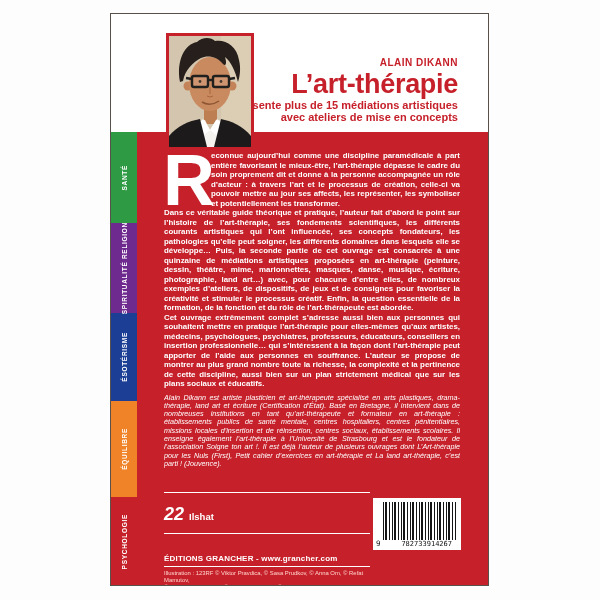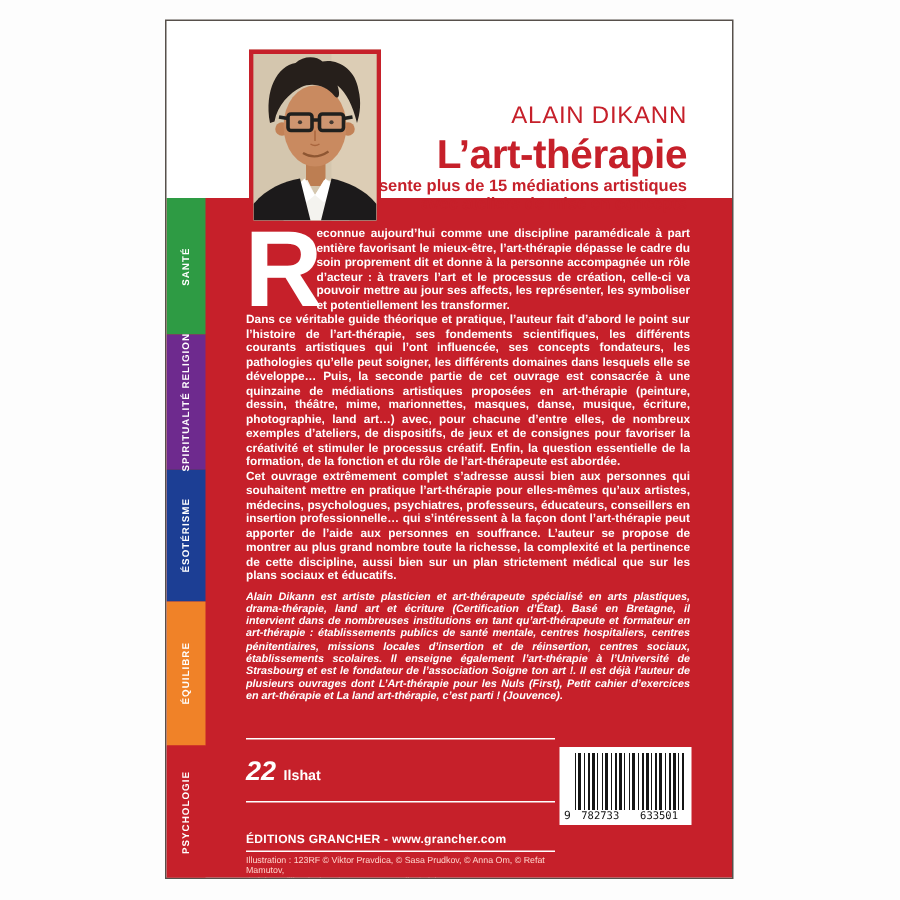--- a/index.html
+++ b/index.html
@@ -23,32 +23,32 @@
   .stripe-equilibre   { height:96px; background:#f08228; }
   .stripe-psychologie { height:90px; background:#c6202a; }
 
   
   .photo { position:absolute; left:55px; top:19px; width:82px; height:111px;
            border:3px solid #c6202a; background:#d4c6ae; z-index:3; }
   .photo svg { display:block; }
 
   
   .masthead { position:absolute; top:43px; right:30px; text-align:right; color:#c6202a; z-index:2; }
-  .author-name { font-size:16px; font-weight:normal; letter-spacing:0.5px;margin-top:12px; }
+  .author-name { font-size:10px; font-weight:bold; letter-spacing:0.5px; }
   .book-title  { font-size:27px; font-weight:bold; line-height:26px; margin-top:3px; letter-spacing:-0.3px;text-align:right; }
   .book-subtitle { font-size:11px; font-weight:bold; line-height:11.6px; margin-top:3px; }
 
   
   .body-col { position:absolute; left:53px; top:137px; width:296px; height:339px; overflow:hidden;
               color:#ffffff; font-size:7.9px; line-height:9.5px; text-align:justify;
               font-weight:bold; z-index:2; }
   .body-col p { margin:0; }
   .dropcap { float:left; font-size:72px; line-height:54px; height:54px; width:44px;
              margin:2px 4px 0 -1px; font-weight:bold; }
-  .bio { font-style:italic; font-weight:bold; font-size:7.2px; line-height:8.3px; margin-top:5px !important; }
+  .bio { font-style:italic; font-weight:normal; font-size:7.2px; line-height:8.3px; margin-top:5px !important; }
 
   
   .footer-col { position:absolute; left:53px; top:478px; width:206px; color:#ffffff; z-index:2; }
   .rule { border-top:1px solid #ffffff; height:0; }
   .price-row { display:flex; align-items:baseline; gap:5px; margin-top:13px; }
   .price-value { font-size:18px; line-height:16px; font-weight:bold; font-style:italic;text-align:right; }
   .price-unit  { font-size:9.5px; font-weight:bold; }
   .rule-2 { margin-top:11px; }
   .publisher { font-size:8px; font-weight:bold; letter-spacing:0.2px; margin:20px 0 3px; }
   .credits { margin-top:3px; font-size:5.9px; line-height:6.9px; color:#ffd3cb; text-align:left; }
@@ -58,21 +58,21 @@
   
   .barcode { position:absolute; left:262px; top:484px; width:88px; height:52px; background:#ffffff;
              box-sizing:border-box; padding:4px 4px 2px 3px; display:flex; z-index:2; }
   .bc-left { font-family:"DejaVu Sans Mono", monospace; font-size:7.5px; color:#111;
              align-self:flex-end; margin-right:2px; line-height:8px; }
   .bc-main { flex:1; display:flex; flex-direction:column; }
   .bc-bars { flex:1; background:repeating-linear-gradient(90deg,
               #141414 0 1px, #ffffff 1px 2.5px,
               #141414 2.5px 4.5px, #ffffff 4.5px 6px,
               #141414 6px 6.8px, #ffffff 6.8px 9px); }
-  .bc-digits { display:flex; justify-content:space-between; padding:0 5px;
+  .bc-digits { display:flex; justify-content:flex-end; padding:0 5px;
                font-family:"DejaVu Sans Mono", monospace; font-size:7px; line-height:8px; color:#111; }
 </style>
 </head>
 <body>
 
 <div class="page">
   <div class="cover">
 
     <div class="red-area"></div>
 
@@ -153,19 +153,19 @@
         <div><span>Maquette : Caroline Robin,</span><span class="maquette-mark"></span></div>
       </div>
     </div>
 
     <div class="barcode">
       <div class="bc-left">9</div>
       <div class="bc-main">
         <div class="bc-bars"></div>
         <div class="bc-digits">
           <span>782733</span>
-          <span>633501</span>
+          <span>914267</span>
         </div>
       </div>
     </div>
 
   </div>
 </div>
 
 </body></html>

